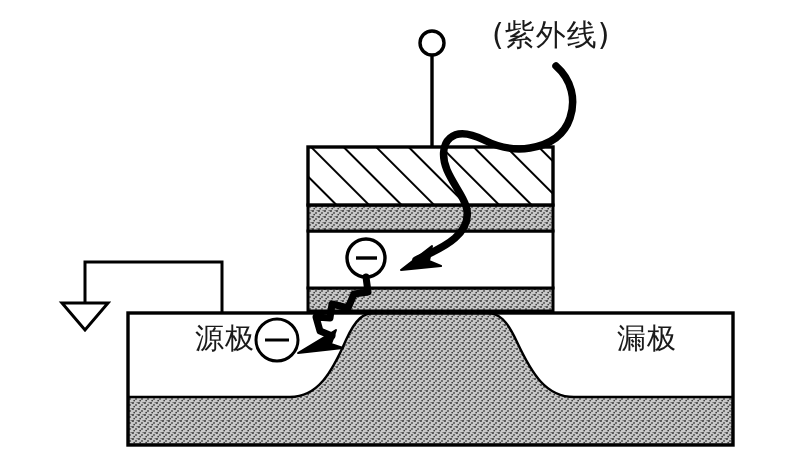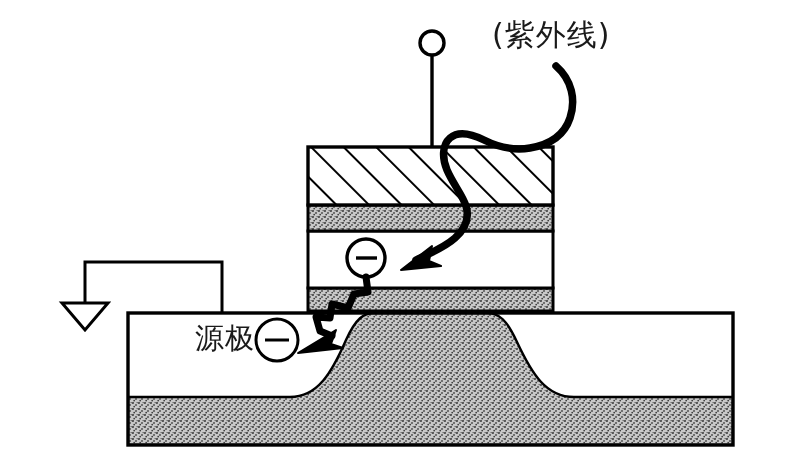--- a/index.html
+++ b/index.html
@@ -152,14 +152,15 @@
     <g>
       <circle cx="277" cy="340" r="21" fill="#ffffff" stroke="#000000" stroke-width="3"></circle>
       <line x1="265" y1="340" x2="289" y2="340" stroke="#000000" stroke-width="3"></line>
     </g>
   </svg>
 
   <div class="lbl" id="uv-label">(紫外线)</div>
 
   <div class="lbl" id="source-label">源极</div>
 
+  <div class="lbl" id="drain-label">漏极</div>
 
 </div>
 
 </body></html>

